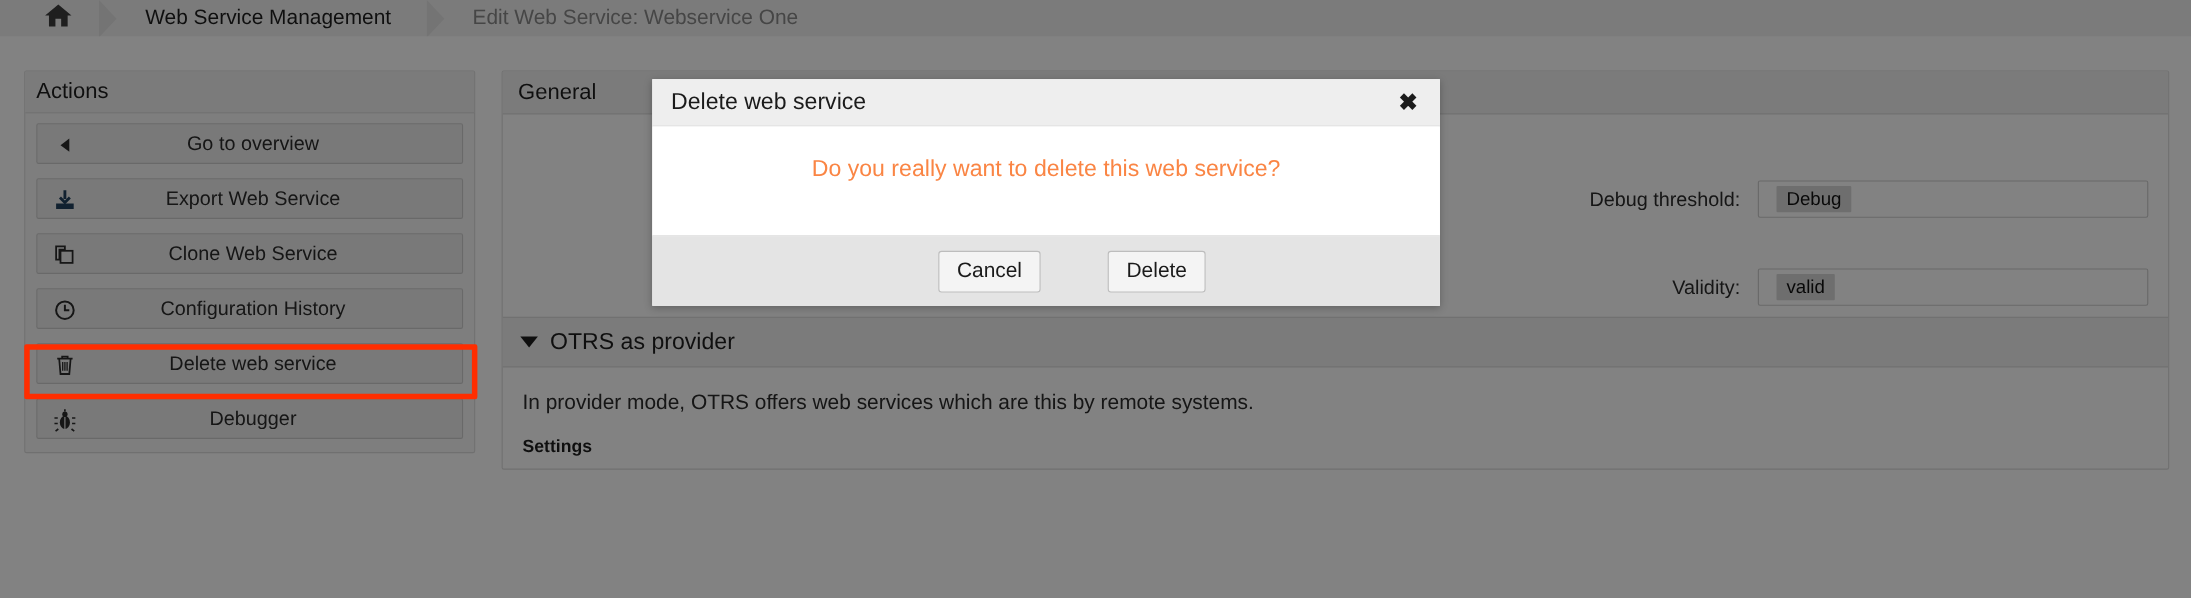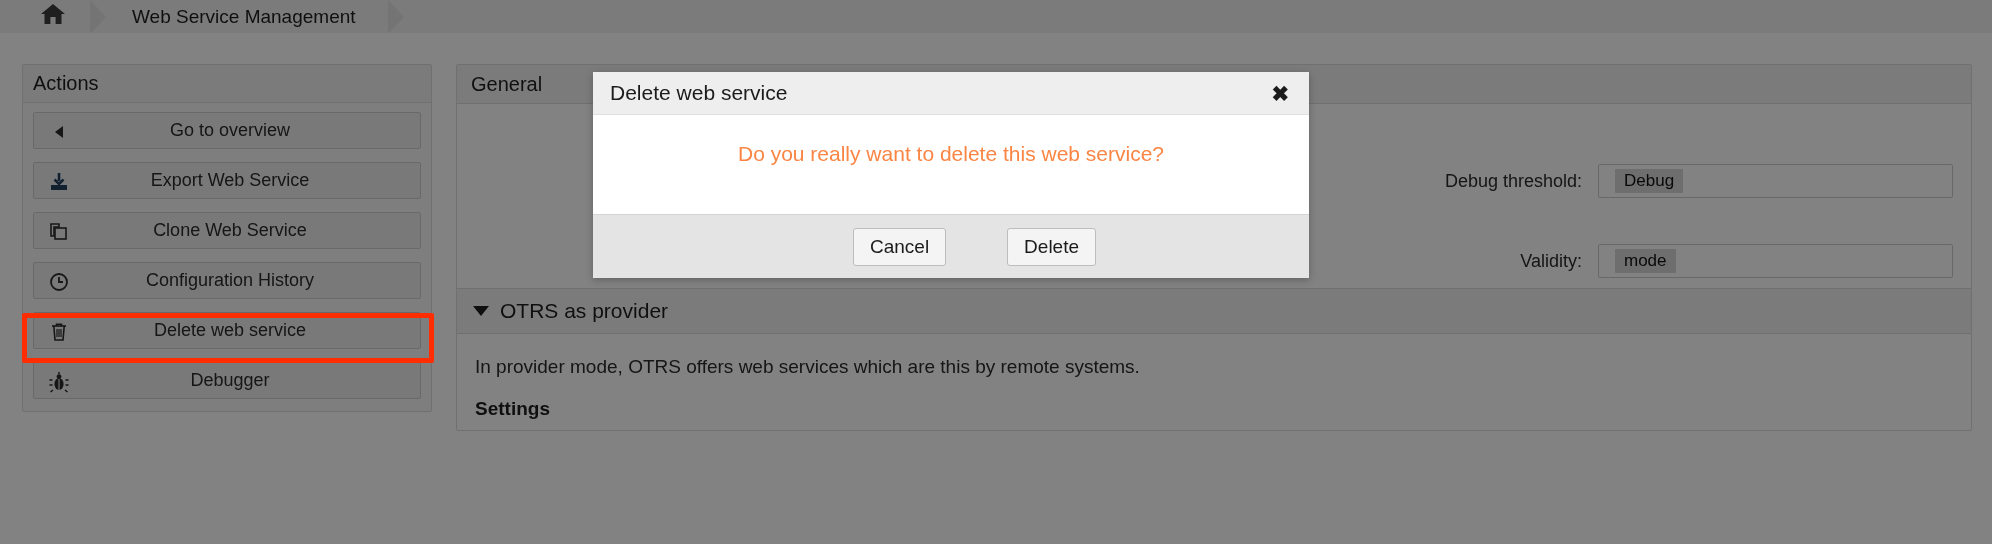--- a/index.html
+++ b/index.html
@@ -181,21 +181,21 @@
     margin-right: 11px;
   }
   .section-title { font-size: 21px; color: #1f1f1f; }
   .section-desc {
     padding: 22px 18px 6px 18px;
     font-size: 19px;
     color: #2c2c2c;
   }
   .settings-title {
     padding: 14px 18px 0 18px;
-    font-size: 19px;
+    font-size: 16px;
     font-weight: bold;
     color: #1f1f1f;
   }
 
   
   #overlay {
     position: absolute;
     inset: 0;
     background: rgba(0,0,0,0.49);
   }
@@ -286,20 +286,23 @@
         <svg width="26" height="24" viewBox="0 0 26 24">
           <path d="M13 2 L25 12 L21.5 12 L21.5 22 L15.6 22 L15.6 15 L10.4 15 L10.4 22 L4.5 22 L4.5 12 L1 12 Z" fill="#3d3d3d"></path>
         </svg>
       </span>
     </div>
     <div class="crumb-sep"></div>
     <div class="crumb">
       <span>Web Service Management</span>
     </div>
     <div class="crumb-sep"></div>
+    <div class="crumb inactive">
+      <span>Edit Web Service: Webservice One</span>
+    </div>
   </div>
 
   <div class="sidebar">
     <div class="sidebar-header">Actions</div>
     <div class="sidebar-body">
 
       <div class="action-btn">
         <span class="action-ico">
           <svg width="14" height="16" viewBox="0 0 14 16">
               <path d="M11 2 L3 8 L11 14 Z" fill="#2c2c2c"></path>
@@ -387,21 +390,21 @@
       <div class="form-row">
         <div class="form-col">
           <span class="form-label">Remote system:</span>
           <span class="form-control">
             <input class="text-input" type="text" value="" style="">
           </span>
         </div>
         <div class="form-col">
           <span class="form-label">Validity:</span>
           <span class="form-control">
-            <span class="select-value">mode</span>
+            <span class="select-value">valid</span>
           </span>
         </div>
       </div>
 
       <div class="section-bar">
         <span class="caret-down"></span>
         <span class="section-title">OTRS as provider</span>
       </div>
 
       <div class="section-desc">In provider mode, OTRS offers web services which are this by remote systems.</div>

